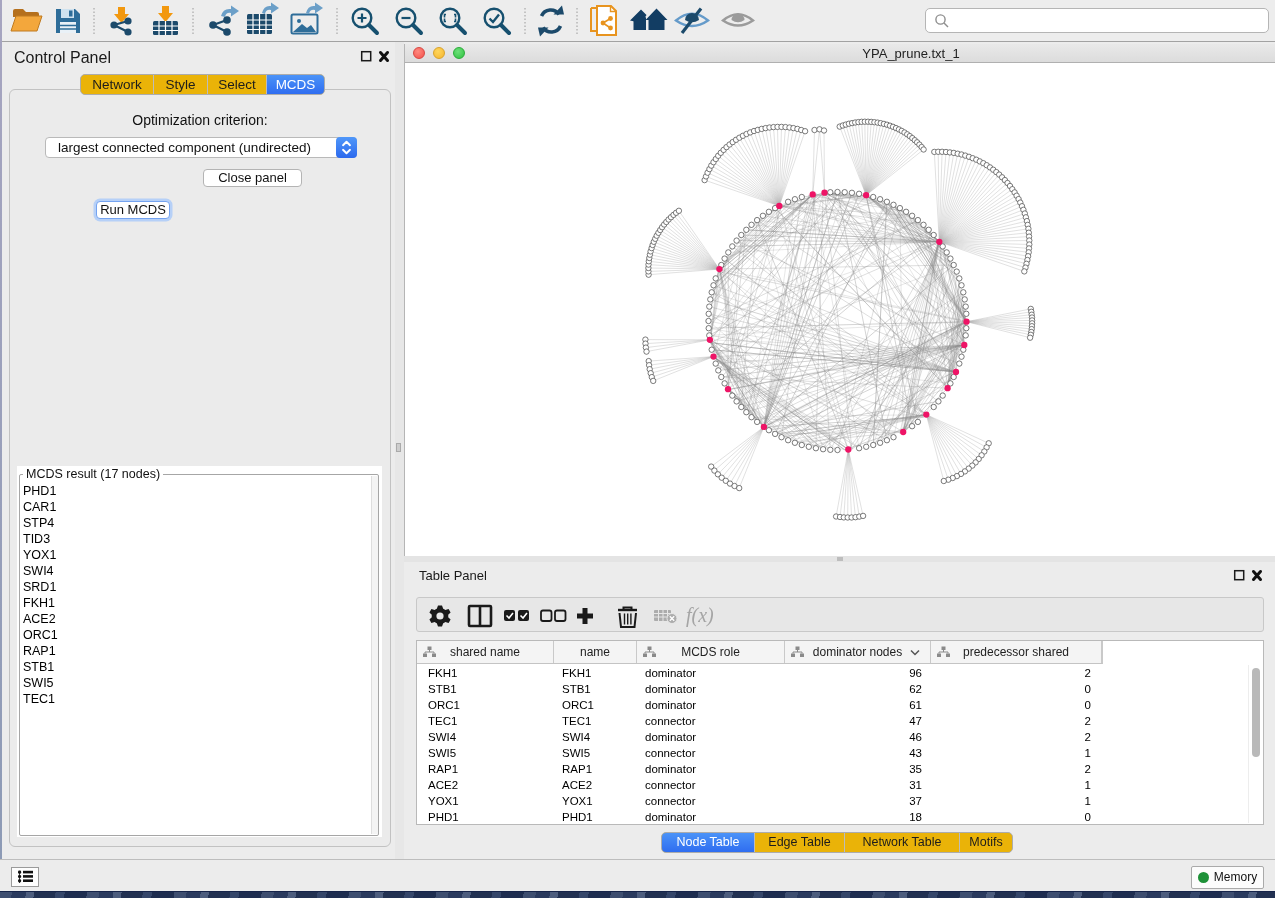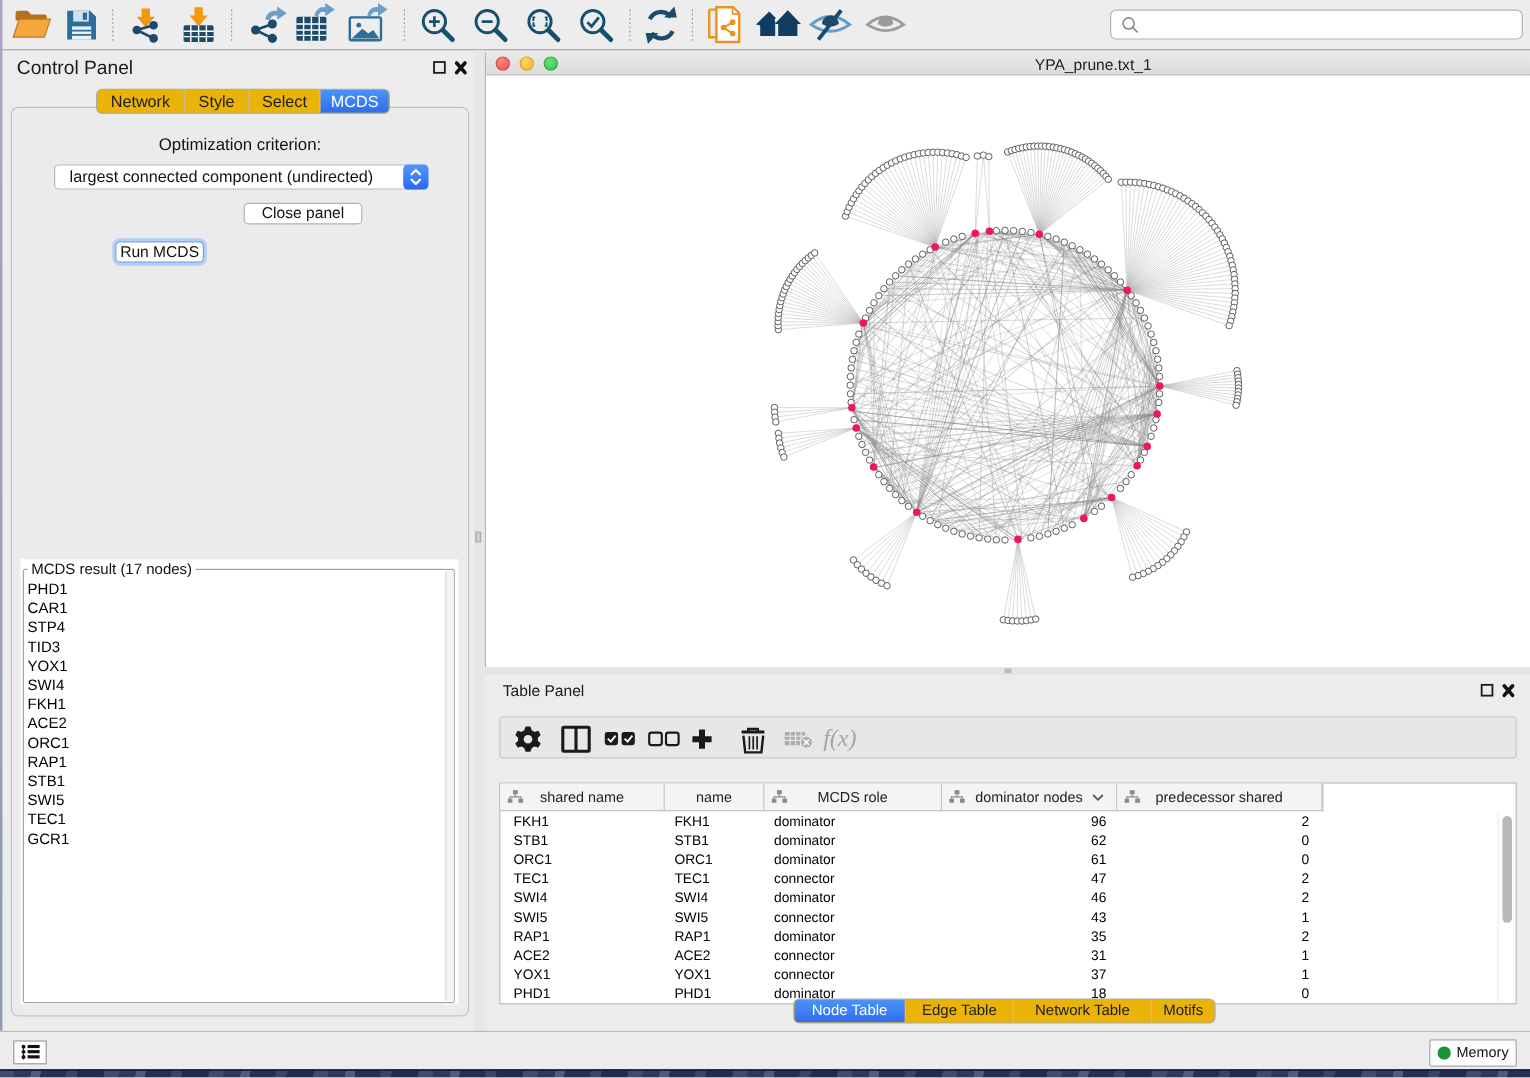--- a/index.html
+++ b/index.html
@@ -36,21 +36,21 @@
   
   #nettitle { left:404px; top:44px; width:871px; height:19px; background:linear-gradient(#e9e9e9,#dcdcdc); border-bottom:1px solid #b0b0b0; border-left:1px solid #b5b5b5; }
   #nettitle .t { position:absolute; left:296px; width:420px; top:2px; text-align:center; font-size:13px; color:#222; }
   .light { position:absolute; top:47px; width:12px; height:12px; border-radius:50%; }
   #canvas { left:404px; top:63px; width:871px; height:493px; background:#fff; border-left:1px solid #b5b5b5; }
   #hdivider { left:404px; top:556px; width:871px; height:6px; background:#e4e4e4; }
   #vdivider { left:395px; top:42px; width:9px; height:820px; background:#e7e7e7; }
   
   #tp-title { left:419px; top:568px; font-size:13px; color:#1a1a1a; }
   #tp-toolbar { left:416px; top:597px; width:848px; height:35px; background:#e7e7e7; border:1px solid #c8c8c8; border-radius:3px; }
-  #tbl { left:416px; top:640px; width:848px; height:185px; background:#fff; border:1px solid #b9b9b9;margin-top:12px; }
+  #tbl { left:416px; top:640px; width:848px; height:185px; background:#fff; border:1px solid #b9b9b9; }
   #thead { position:absolute; left:0; top:0; width:686px; height:23px; background:#f4f4f4; border-bottom:1px solid #c4c4c4; border-right:1px solid #c9c9c9; }
   .th { position:absolute; top:0; height:22px; border-right:1px solid #c9c9c9; font-size:12px; color:#222; text-align:center; line-height:23px; }
   .trow { position:absolute; font-size:11.5px; color:#000; height:16px; line-height:16px; }
   .num { text-align:right; }
   #tsb { position:absolute; right:1px; top:24px; width:14px; height:158px; border-left:1px solid #ededed; background:#fff; }
   #tsb .thumb { position:absolute; left:3px; top:3px; width:8px; height:89px; background:#b9b9b9; border-radius:4px; }
   
   #statusbar { left:0; top:859px; width:1275px; height:32px; background:#ececec; border-top:1px solid #bdbdbd; }
   #memorybtn { position:absolute; right:11px; top:6px; width:73px; height:23px; background:#fcfcfc; border:1px solid #aaa; border-radius:2px; font-size:12px; color:#111; line-height:21px; text-align:center; }
   #listbtn { position:absolute; left:11px; top:7px; width:28px; height:20px; background:#fdfdfd; border:1.5px solid #9a9a9a; }
@@ -217,28 +217,28 @@
 <div id="grpbox" class="abs"></div>
 <div id="grpscroll" class="abs"></div>
 <div id="grptitle" class="abs">MCDS result (17 nodes)</div>
 <div id="mcdslist" class="abs">
 <div>PHD1</div>
     <div>CAR1</div>
     <div>STP4</div>
     <div>TID3</div>
     <div>YOX1</div>
     <div>SWI4</div>
+    <div>SRD1</div>
     <div>FKH1</div>
     <div>ACE2</div>
     <div>ORC1</div>
     <div>RAP1</div>
     <div>STB1</div>
     <div>SWI5</div>
     <div>TEC1</div>
-    <div>GCR1</div>
 
 </div>
 
 <div id="vdivider" class="abs">
     <div style="position:absolute;left:0.5px;top:401px;width:5px;height:9px;background:#cdcdcd;border:1px solid #aaa"></div>
   </div>
 <div id="nettitle" class="abs">
     <div class="t">YPA_prune.txt_1</div>
   </div>
 <div class="light" style="left:413px;background:radial-gradient(circle at 40% 35%,#ff8a80,#f3504a);border:0.5px solid #d84742"></div>

